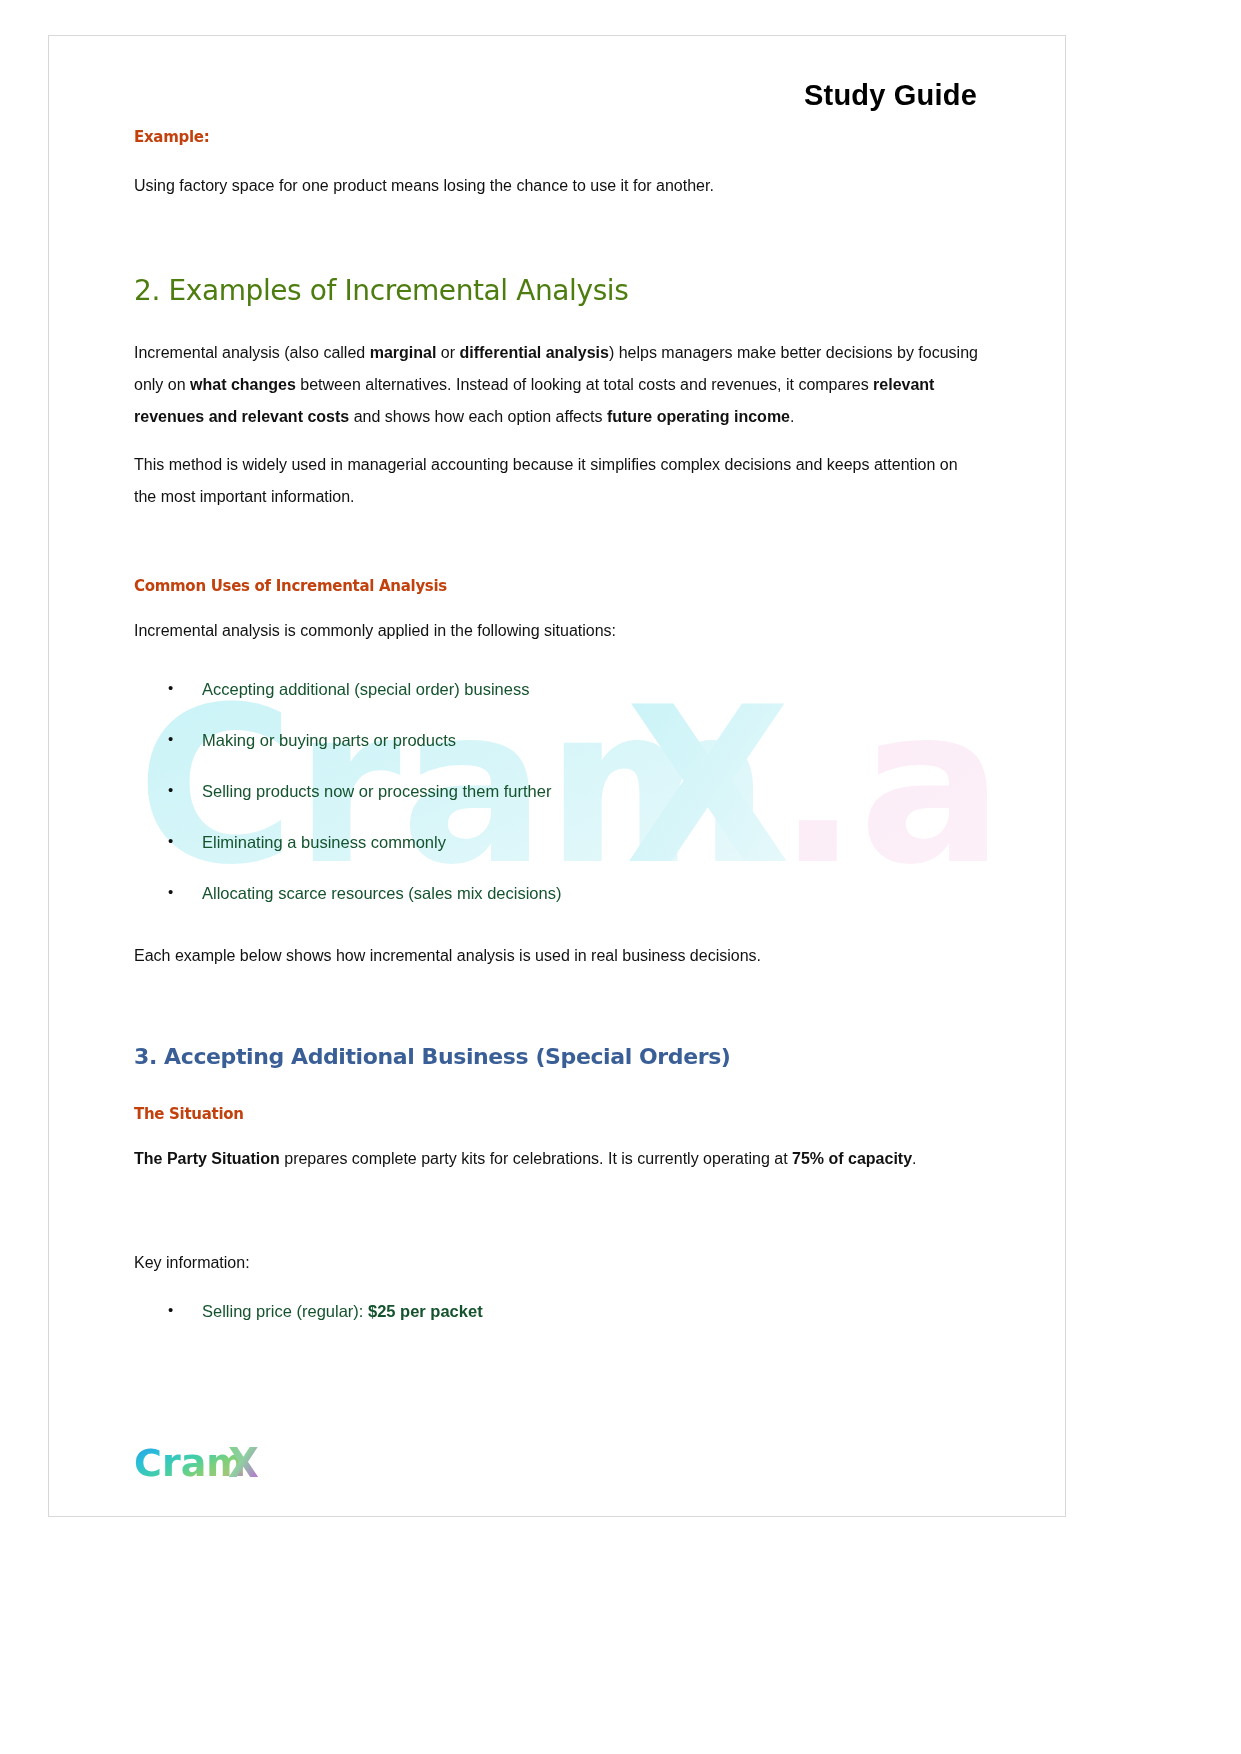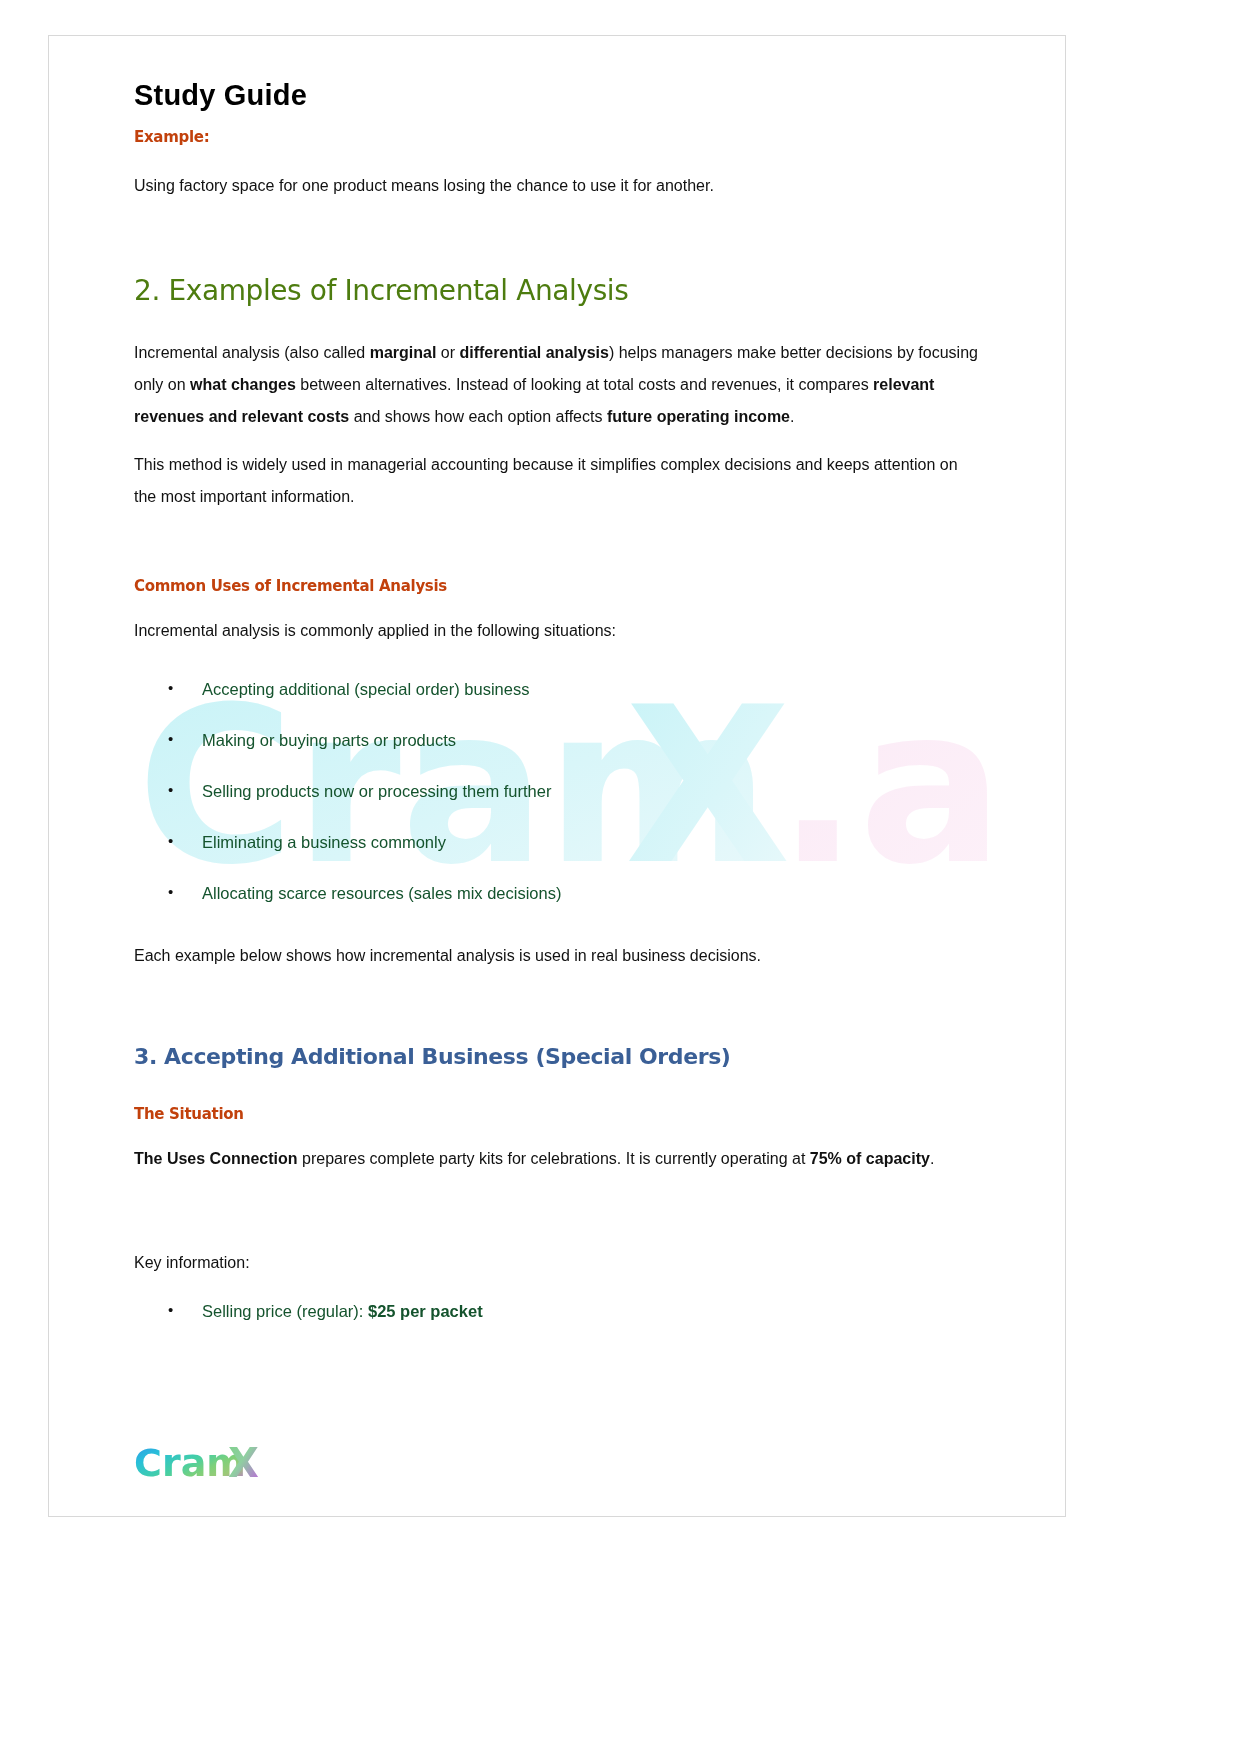--- a/index.html
+++ b/index.html
@@ -41,20 +41,21 @@
   .watermark svg { display: block; width: 100%; height: 100%; }
 
   
   .content {
     position: relative;
     z-index: 2;
     padding: 0 85px;
   }
 
   .doc-title {
+    text-align: right;
     font-family: "Liberation Sans", sans-serif;
     font-weight: bold;
     font-size: 29px;
     color: #000000;
     letter-spacing: 0.2px;
     margin: 43px 0 0 0;
     padding-right: 3px;
   }
 
   
@@ -209,21 +210,21 @@
     <div class="sp-72"></div>
 
     <h2 class="h-numbered">3. Accepting Additional Business (Special Orders)</h2>
 
     <div class="sp-36"></div>
 
     <div class="h-sub">The Situation</div>
 
     <div class="sp-20"></div>
 
-    <p class="body"><b>The Uses Connection</b><span> prepares complete party kits for celebrations. It is currently operating at </span><b>75% of capacity</b><span>.</span></p>
+    <p class="body"><b>The Party Situation</b><span> prepares complete party kits for celebrations. It is currently operating at </span><b>75% of capacity</b><span>.</span></p>
 
     <div class="sp-72"></div>
 
     <p class="body">Key information:</p>
 
     <div class="sp-20"></div>
 
     <ul class="bullets">
       <li><span>Selling price (regular): </span><b>$25 per packet</b></li>
     </ul>

